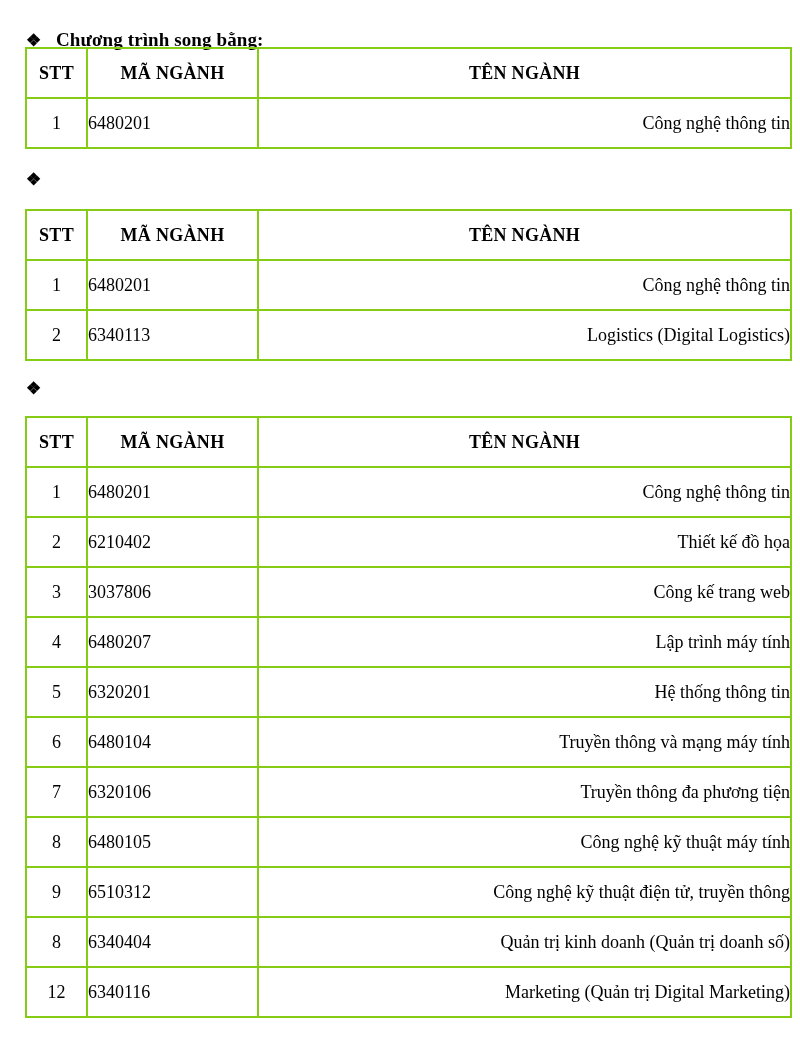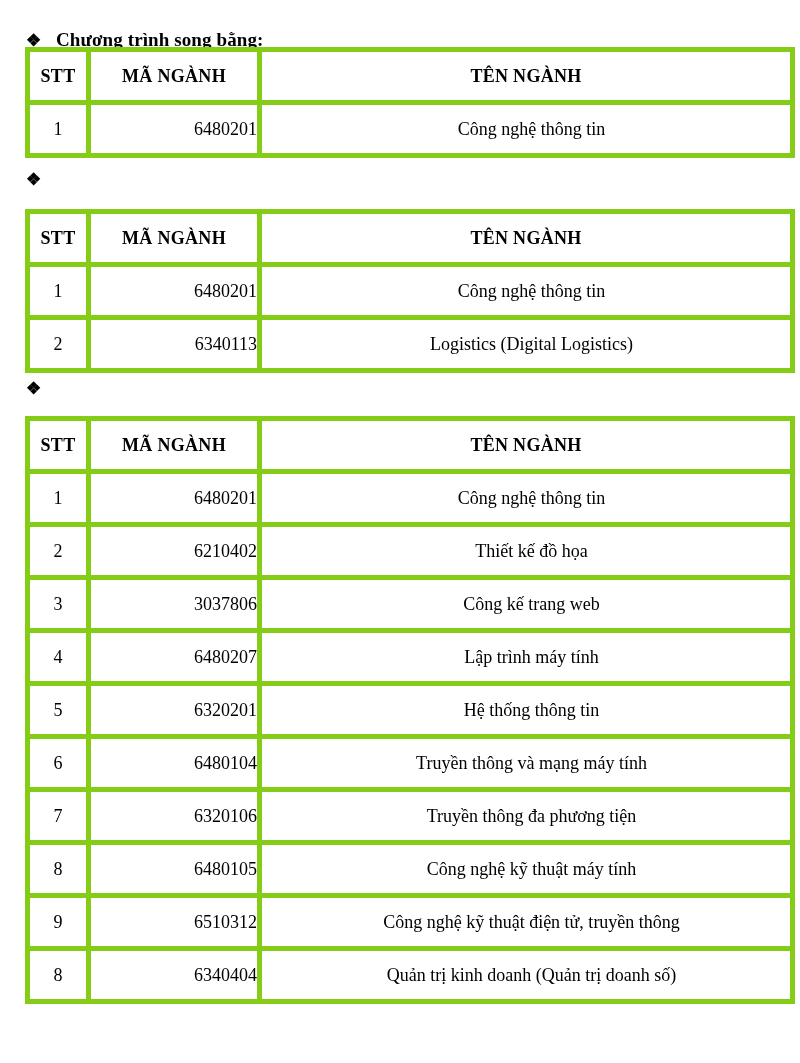--- a/index.html
+++ b/index.html
@@ -51,40 +51,40 @@
     font-size: 18px;
     width: 765px;
     margin-left: 25px;
   }
   table.major-table col.c-stt    { width: 61px; }
   table.major-table col.c-code   { width: 171px; }
   table.major-table col.c-name   { width: 533px; }
 
   table.major-table th,
   table.major-table td {
-    border: 5px solid #84cc16;
+    border: 2px solid #84cc16;
     padding: 0;
     height: 48px;
     vertical-align: middle;
     font-weight: normal;
   }
   table.major-table thead th {
     font-weight: bold;
     text-align: center;
     letter-spacing: 0.3px;
   }
   table.major-table td.cell-stt {
     text-align: center;
   }
   table.major-table td.cell-code {
+    text-align: left;
+    border-radius: 11px;
+  }
+  table.major-table td.cell-name {
     text-align: right;
-    border-radius: 11px;
-  }
-  table.major-table td.cell-name {
-    text-align: center;
     padding-left: 11px;
   }
 
   
   .blk { position: absolute; left: 0; }
   #head-1  { top: 8px;   }
   #tbl-1   { top: 47px;  }
   #head-2  { top: 171px; }
   #tbl-2   { top: 209px; }
   #head-3  { top: 380px; }
@@ -214,16 +214,21 @@
       <tr>
         <td class="cell-stt">9</td>
         <td class="cell-code">6510312</td>
         <td class="cell-name">Công nghệ kỹ thuật điện tử, truyền thông</td>
       </tr>
       <tr>
         <td class="cell-stt">8</td>
         <td class="cell-code">6340404</td>
         <td class="cell-name">Quản trị kinh doanh (Quản trị doanh số)</td>
       </tr>
+      <tr>
+        <td class="cell-stt">12</td>
+        <td class="cell-code">6340116</td>
+        <td class="cell-name">Marketing (Quản trị Digital Marketing)</td>
+      </tr>
     </tbody>
   </table>
 
 </div>
 
 </body></html>

